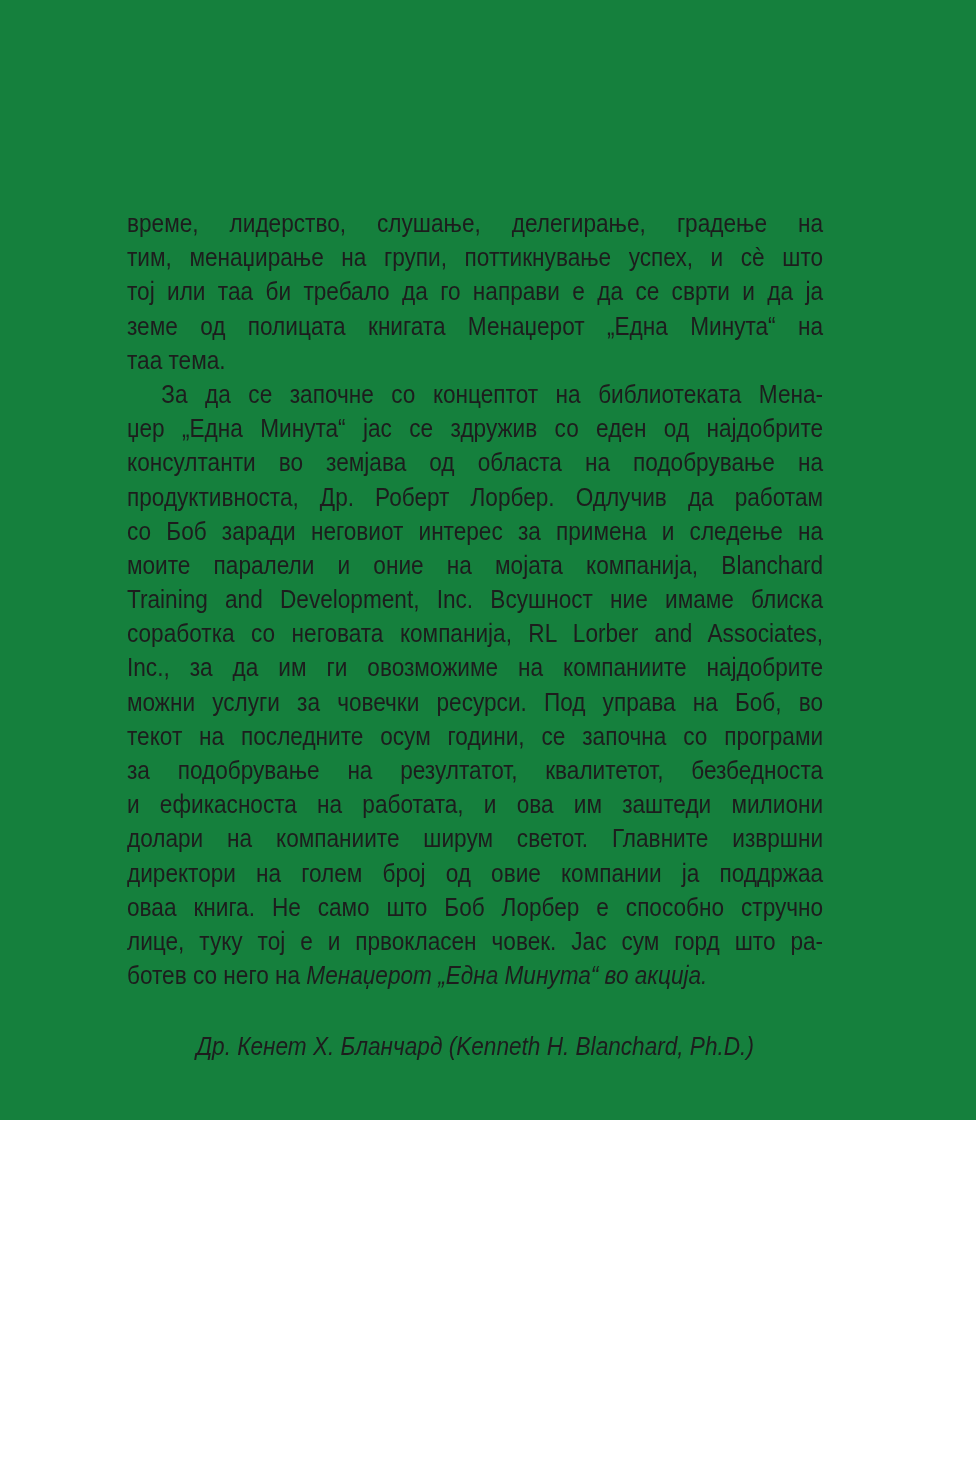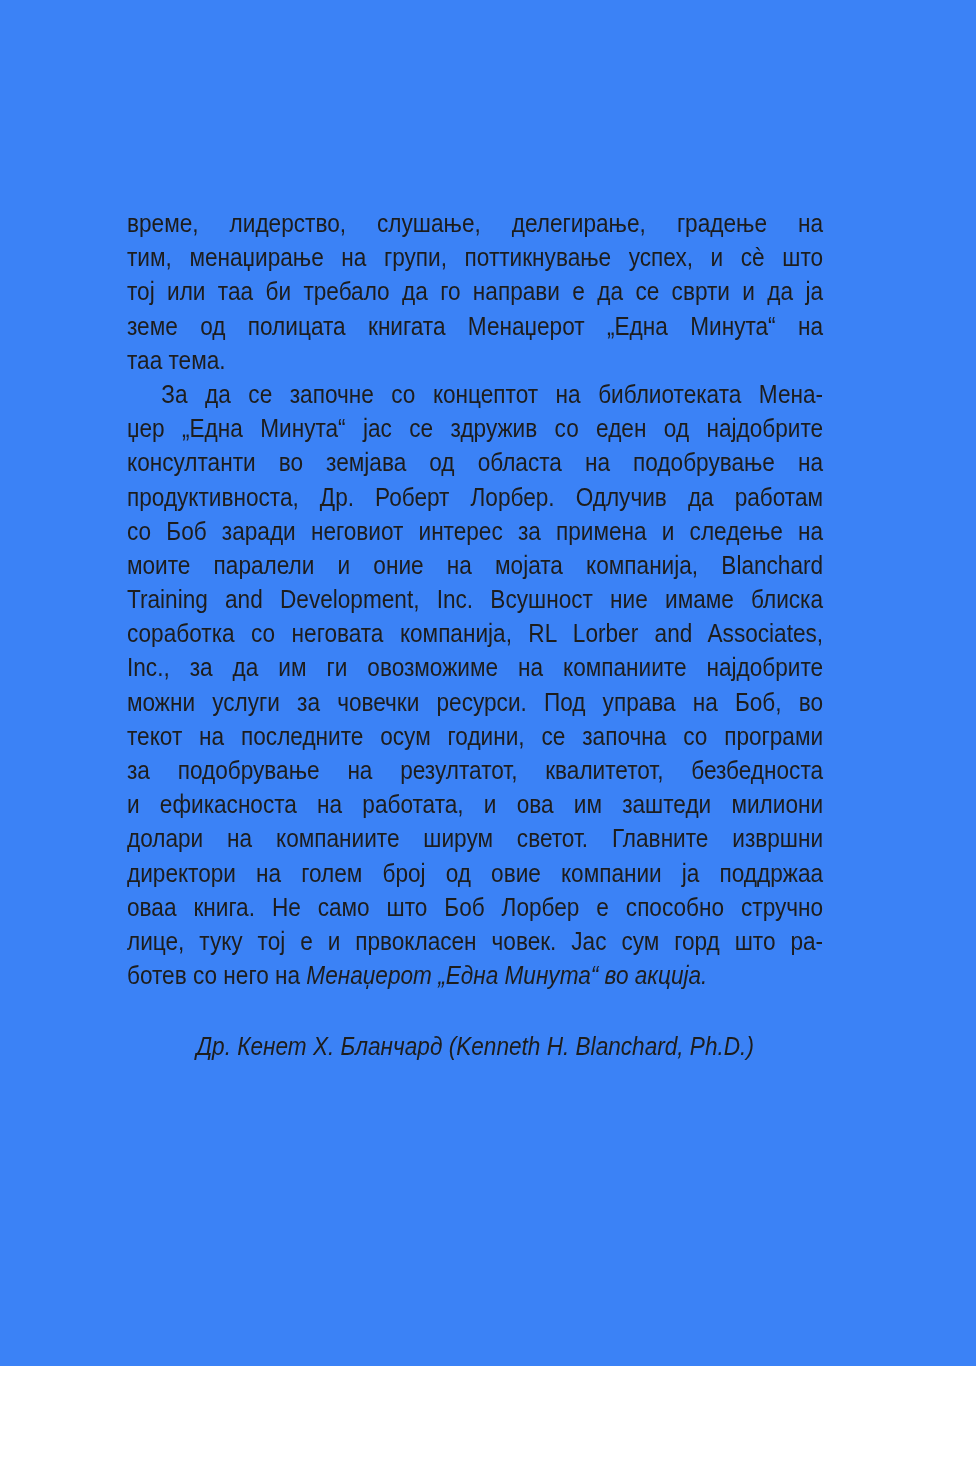--- a/index.html
+++ b/index.html
@@ -3,22 +3,22 @@
 <meta charset="utf-8">
 <style>
   html, body { margin: 0; padding: 0; }
   body {
     width: 976px; height: 1478px;
     background: #ffffff;
     font-family: "Liberation Sans", sans-serif;
   }
   .page {
     position: relative;
-    width: 976px; height: 1366px;
-    background: #3b82f6;
+    width: 976px; height: 1120px;
+    background: #15803d;
     overflow: hidden;
   }
   .text-col {
     position: absolute;
     left: 127px; top: 206px;
     width: 770px;
     transform: scaleX(0.904);
     transform-origin: top left;
     font-size: 25px;
     line-height: 34.2px;

